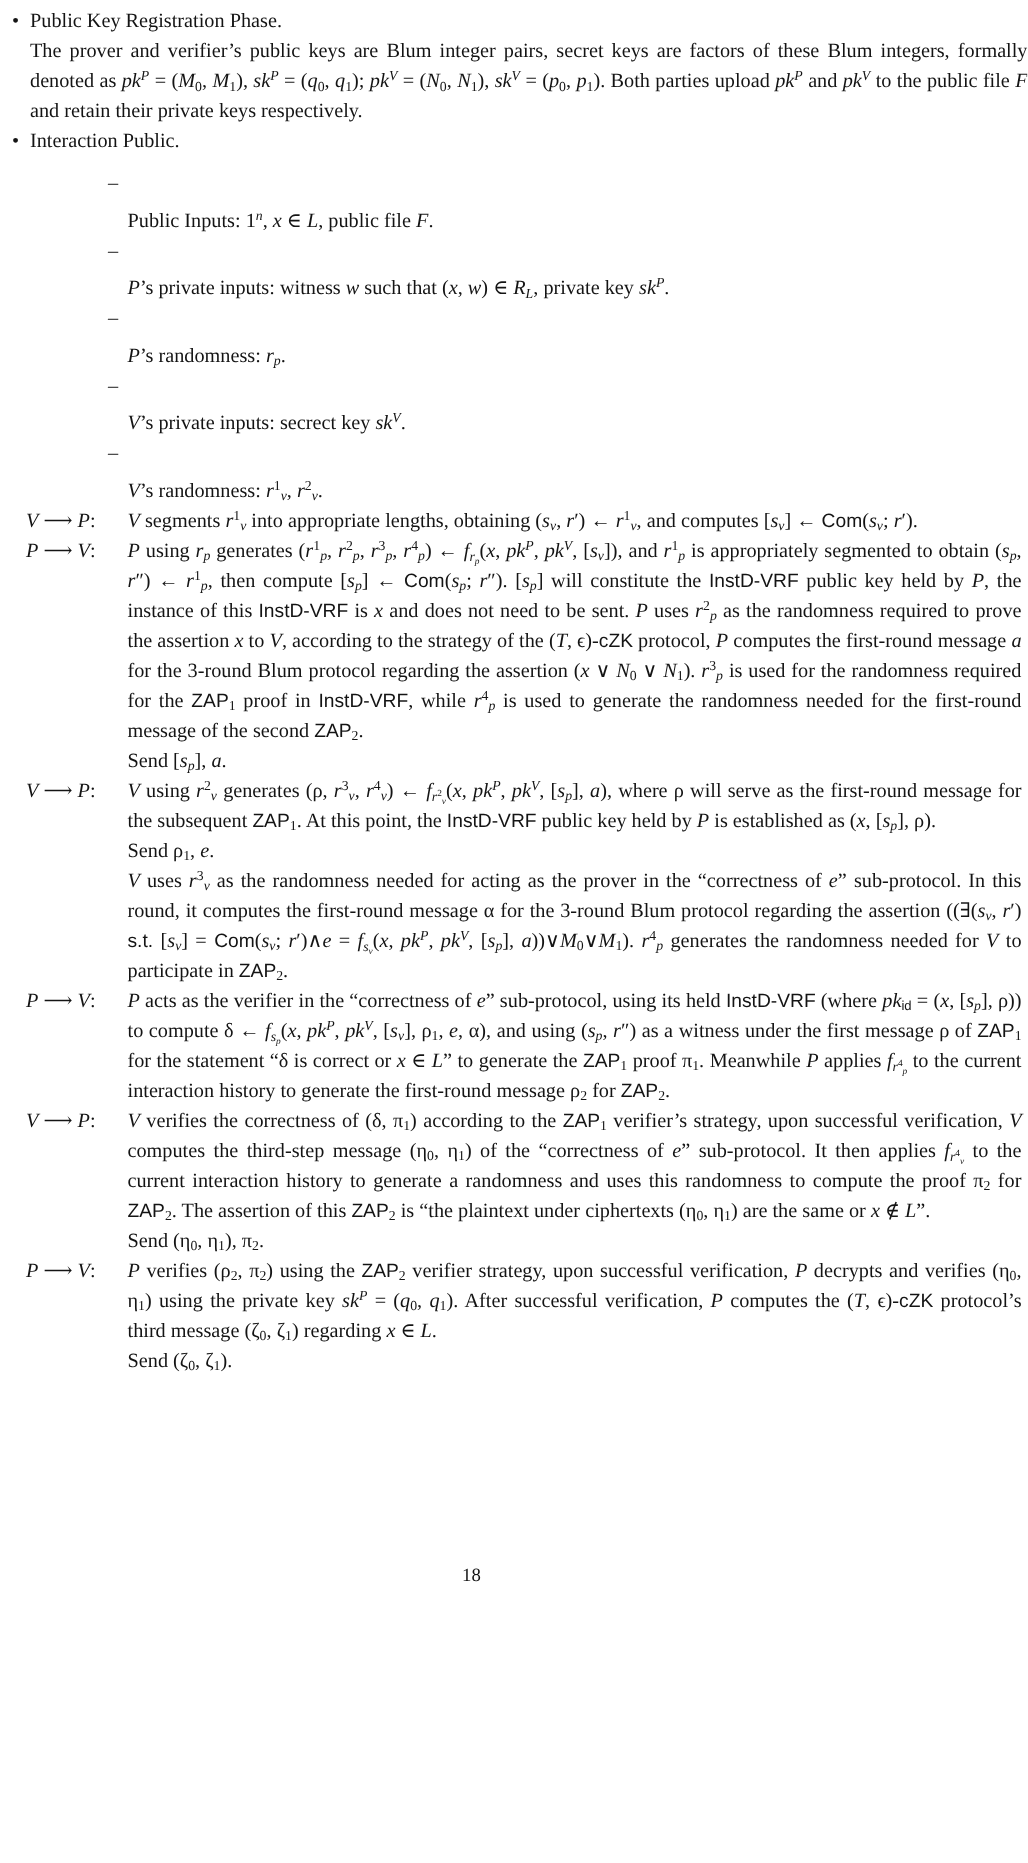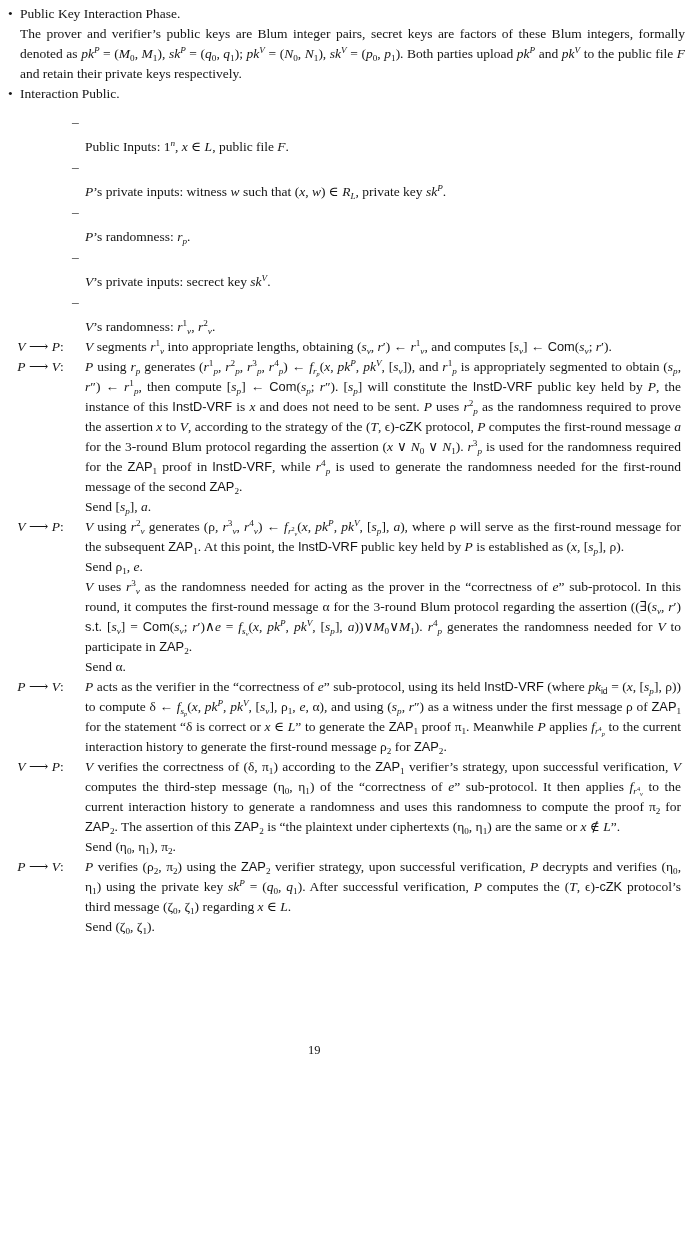--- a/index.html
+++ b/index.html
@@ -39,21 +39,21 @@
   }
 </style>
 </head>
 <body>
 
 <div class="page">
   <div id="doc-root">
       <div class="bullet">
         <div class="bmark">•</div>
         <div class="bcontent">
-          <div>Public Key Interaction Phase.</div>
+          <div>Public Key Registration Phase.</div>
           <div class="para">The prover and verifier’s public keys are Blum integer pairs, secret keys are factors of these Blum integers, formally denoted as <i class="m">pk</i><sup><i class="m">P</i></sup> = (<i class="m">M</i><sub>0</sub>, <i class="m">M</i><sub>1</sub>), <i class="m">sk</i><sup><i class="m">P</i></sup> = (<i class="m">q</i><sub>0</sub>, <i class="m">q</i><sub>1</sub>); <i class="m">pk</i><sup><i class="m">V</i></sup> = (<i class="m">N</i><sub>0</sub>, <i class="m">N</i><sub>1</sub>), <i class="m">sk</i><sup><i class="m">V</i></sup> = (<i class="m">p</i><sub>0</sub>, <i class="m">p</i><sub>1</sub>). Both parties upload <i class="m">pk</i><sup><i class="m">P</i></sup> and <i class="m">pk</i><sup><i class="m">V</i></sup> to the public file <i class="m">F</i> and retain their private keys respectively.</div>
         </div>
       </div>
       <div class="bullet">
         <div class="bmark">•</div>
         <div class="bcontent">
           <div>Interaction Public.</div>
           <div class="dashlist">
             <div class="dash">
               <div class="dmark">–</div>
@@ -91,21 +91,20 @@
             <div class="para"><i class="m">P</i> using <i class="m">r</i><sub><i class="m">p</i></sub> generates (<i class="m">r</i><sup>1</sup><sub><i class="m">p</i></sub>, <i class="m">r</i><sup>2</sup><sub><i class="m">p</i></sub>, <i class="m">r</i><sup>3</sup><sub><i class="m">p</i></sub>, <i class="m">r</i><sup>4</sup><sub><i class="m">p</i></sub>) ← <i class="m">f</i><sub><i class="m">r</i><sub><i class="m">p</i></sub></sub>(<i class="m">x</i>, <i class="m">pk</i><sup><i class="m">P</i></sup>, <i class="m">pk</i><sup><i class="m">V</i></sup>, [<i class="m">s</i><sub><i class="m">v</i></sub>]), and <i class="m">r</i><sup>1</sup><sub><i class="m">p</i></sub> is appropriately segmented to obtain (<i class="m">s</i><sub><i class="m">p</i></sub>, <i class="m">r</i>″) ← <i class="m">r</i><sup>1</sup><sub><i class="m">p</i></sub>, then compute [<i class="m">s</i><sub><i class="m">p</i></sub>] ← <span class="sf">Com</span>(<i class="m">s</i><sub><i class="m">p</i></sub>; <i class="m">r</i>″). [<i class="m">s</i><sub><i class="m">p</i></sub>] will constitute the <span class="sf">InstD-VRF</span> public key held by <i class="m">P</i>, the instance of this <span class="sf">InstD-VRF</span> is <i class="m">x</i> and does not need to be sent. <i class="m">P</i> uses <i class="m">r</i><sup>2</sup><sub><i class="m">p</i></sub> as the randomness required to prove the assertion <i class="m">x</i> to <i class="m">V</i>, according to the strategy of the (<i class="m">T</i>, ϵ)-<span class="sf">cZK</span> protocol, <i class="m">P</i> computes the first-round message <i class="m">a</i> for the 3-round Blum protocol regarding the assertion (<i class="m">x</i> ∨ <i class="m">N</i><sub>0</sub> ∨ <i class="m">N</i><sub>1</sub>). <i class="m">r</i><sup>3</sup><sub><i class="m">p</i></sub> is used for the randomness required for the <span class="sf">ZAP</span><sub>1</sub> proof in <span class="sf">InstD-VRF</span>, while <i class="m">r</i><sup>4</sup><sub><i class="m">p</i></sub> is used to generate the randomness needed for the first-round message of the second <span class="sf">ZAP</span><sub>2</sub>.</div>
             <div class="para">Send [<i class="m">s</i><sub><i class="m">p</i></sub>], <i class="m">a</i>.</div>
           </div>
         </div>
         <div class="row">
           <div class="rlabel"><i class="m">V</i> ⟶ <i class="m">P</i>:</div>
           <div class="rbody">
             <div class="para"><i class="m">V</i> using <i class="m">r</i><sup>2</sup><sub><i class="m">v</i></sub> generates (ρ, <i class="m">r</i><sup>3</sup><sub><i class="m">v</i></sub>, <i class="m">r</i><sup>4</sup><sub><i class="m">v</i></sub>) ← <i class="m">f</i><sub><i class="m">r</i><sup>2</sup><sub><i class="m">v</i></sub></sub>(<i class="m">x</i>, <i class="m">pk</i><sup><i class="m">P</i></sup>, <i class="m">pk</i><sup><i class="m">V</i></sup>, [<i class="m">s</i><sub><i class="m">p</i></sub>], <i class="m">a</i>), where ρ will serve as the first-round message for the subsequent <span class="sf">ZAP</span><sub>1</sub>. At this point, the <span class="sf">InstD-VRF</span> public key held by <i class="m">P</i> is established as (<i class="m">x</i>, [<i class="m">s</i><sub><i class="m">p</i></sub>], ρ).</div>
             <div class="para">Send ρ<sub>1</sub>, <i class="m">e</i>.</div>
             <div class="para"><i class="m">V</i> uses <i class="m">r</i><sup>3</sup><sub><i class="m">v</i></sub> as the randomness needed for acting as the prover in the “correctness of <i class="m">e</i>” sub-protocol. In this round, it computes the first-round message α for the 3-round Blum protocol regarding the assertion ((∃(<i class="m">s</i><sub><i class="m">v</i></sub>, <i class="m">r</i>′) <span class="sf">s.t.</span> [<i class="m">s</i><sub><i class="m">v</i></sub>] = <span class="sf">Com</span>(<i class="m">s</i><sub><i class="m">v</i></sub>; <i class="m">r</i>′)∧<i class="m">e</i> = <i class="m">f</i><sub><i class="m">s</i><sub><i class="m">v</i></sub></sub>(<i class="m">x</i>, <i class="m">pk</i><sup><i class="m">P</i></sup>, <i class="m">pk</i><sup><i class="m">V</i></sup>, [<i class="m">s</i><sub><i class="m">p</i></sub>], <i class="m">a</i>))∨<i class="m">M</i><sub>0</sub>∨<i class="m">M</i><sub>1</sub>). <i class="m">r</i><sup>4</sup><sub><i class="m">p</i></sub> generates the randomness needed for <i class="m">V</i> to participate in <span class="sf">ZAP</span><sub>2</sub>.</div>
-            <div class="para">Send α.</div>
           </div>
         </div>
         <div class="row">
           <div class="rlabel"><i class="m">P</i> ⟶ <i class="m">V</i>:</div>
           <div class="rbody">
             <div class="para"><i class="m">P</i> acts as the verifier in the “correctness of <i class="m">e</i>” sub-protocol, using its held <span class="sf">InstD-VRF</span> (where <i class="m">pk</i><sub><span class="sf">id</span></sub> = (<i class="m">x</i>, [<i class="m">s</i><sub><i class="m">p</i></sub>], ρ)) to compute δ ← <i class="m">f</i><sub><i class="m">s</i><sub><i class="m">p</i></sub></sub>(<i class="m">x</i>, <i class="m">pk</i><sup><i class="m">P</i></sup>, <i class="m">pk</i><sup><i class="m">V</i></sup>, [<i class="m">s</i><sub><i class="m">v</i></sub>], ρ<sub>1</sub>, <i class="m">e</i>, α), and using (<i class="m">s</i><sub><i class="m">p</i></sub>, <i class="m">r</i>″) as a witness under the first message ρ of <span class="sf">ZAP</span><sub>1</sub> for the statement “δ is correct or <i class="m">x</i> ∈ <i class="m">L</i>” to generate the <span class="sf">ZAP</span><sub>1</sub> proof π<sub>1</sub>. Meanwhile <i class="m">P</i> applies <i class="m">f</i><sub><i class="m">r</i><sup>4</sup><sub><i class="m">p</i></sub></sub> to the current interaction history to generate the first-round message ρ<sub>2</sub> for <span class="sf">ZAP</span><sub>2</sub>.</div>
           </div>
         </div>
         <div class="row">
           <div class="rlabel"><i class="m">V</i> ⟶ <i class="m">P</i>:</div>
@@ -116,14 +115,14 @@
         </div>
         <div class="row">
           <div class="rlabel"><i class="m">P</i> ⟶ <i class="m">V</i>:</div>
           <div class="rbody">
             <div class="para"><i class="m">P</i> verifies (ρ<sub>2</sub>, π<sub>2</sub>) using the <span class="sf">ZAP</span><sub>2</sub> verifier strategy, upon successful verification, <i class="m">P</i> decrypts and verifies (η<sub>0</sub>, η<sub>1</sub>) using the private key <i class="m">sk</i><sup><i class="m">P</i></sup> = (<i class="m">q</i><sub>0</sub>, <i class="m">q</i><sub>1</sub>). After successful verification, <i class="m">P</i> computes the (<i class="m">T</i>, ϵ)-<span class="sf">cZK</span> protocol’s third message (ζ<sub>0</sub>, ζ<sub>1</sub>) regarding <i class="m">x</i> ∈ <i class="m">L</i>.</div>
             <div class="para">Send (ζ<sub>0</sub>, ζ<sub>1</sub>).</div>
           </div>
         </div>
       </div>
     </div>
-  <div class="pagenum">19</div>
+  <div class="pagenum">18</div>
 </div>
 
 </body></html>

